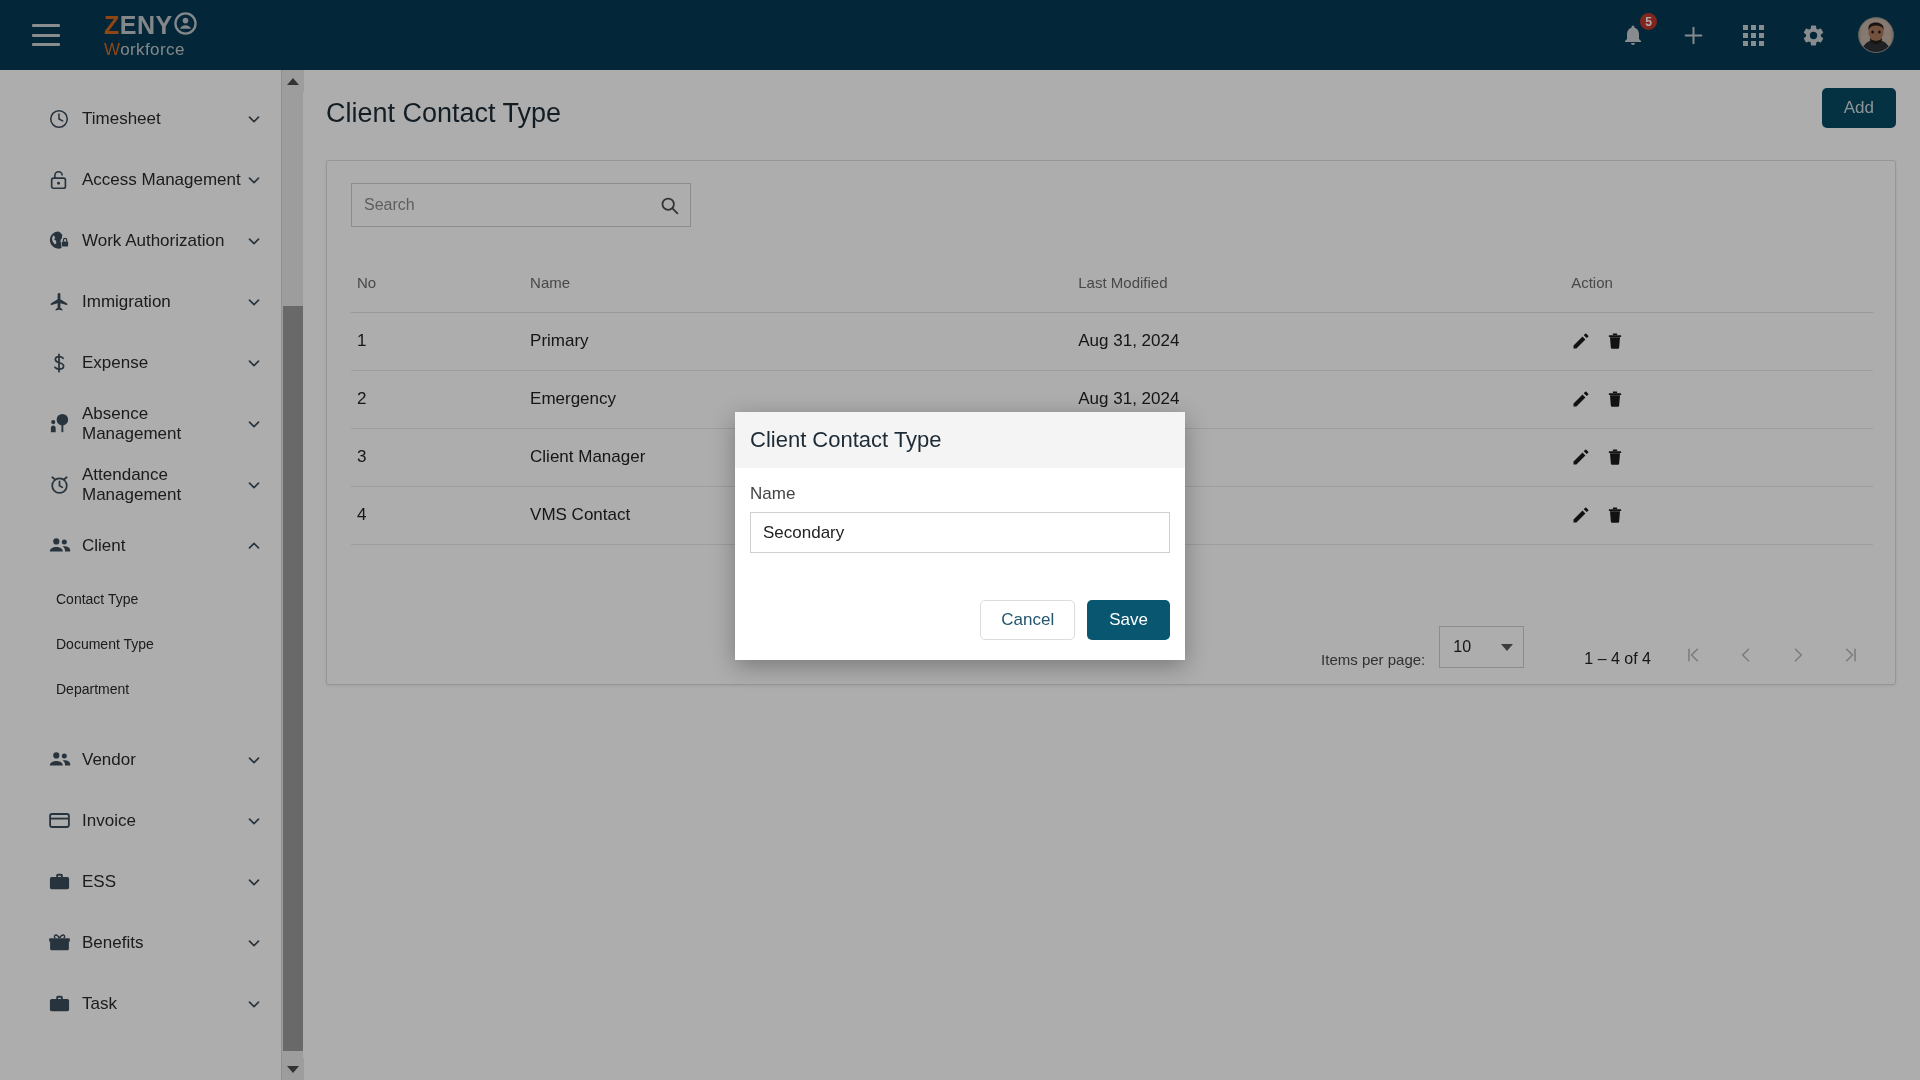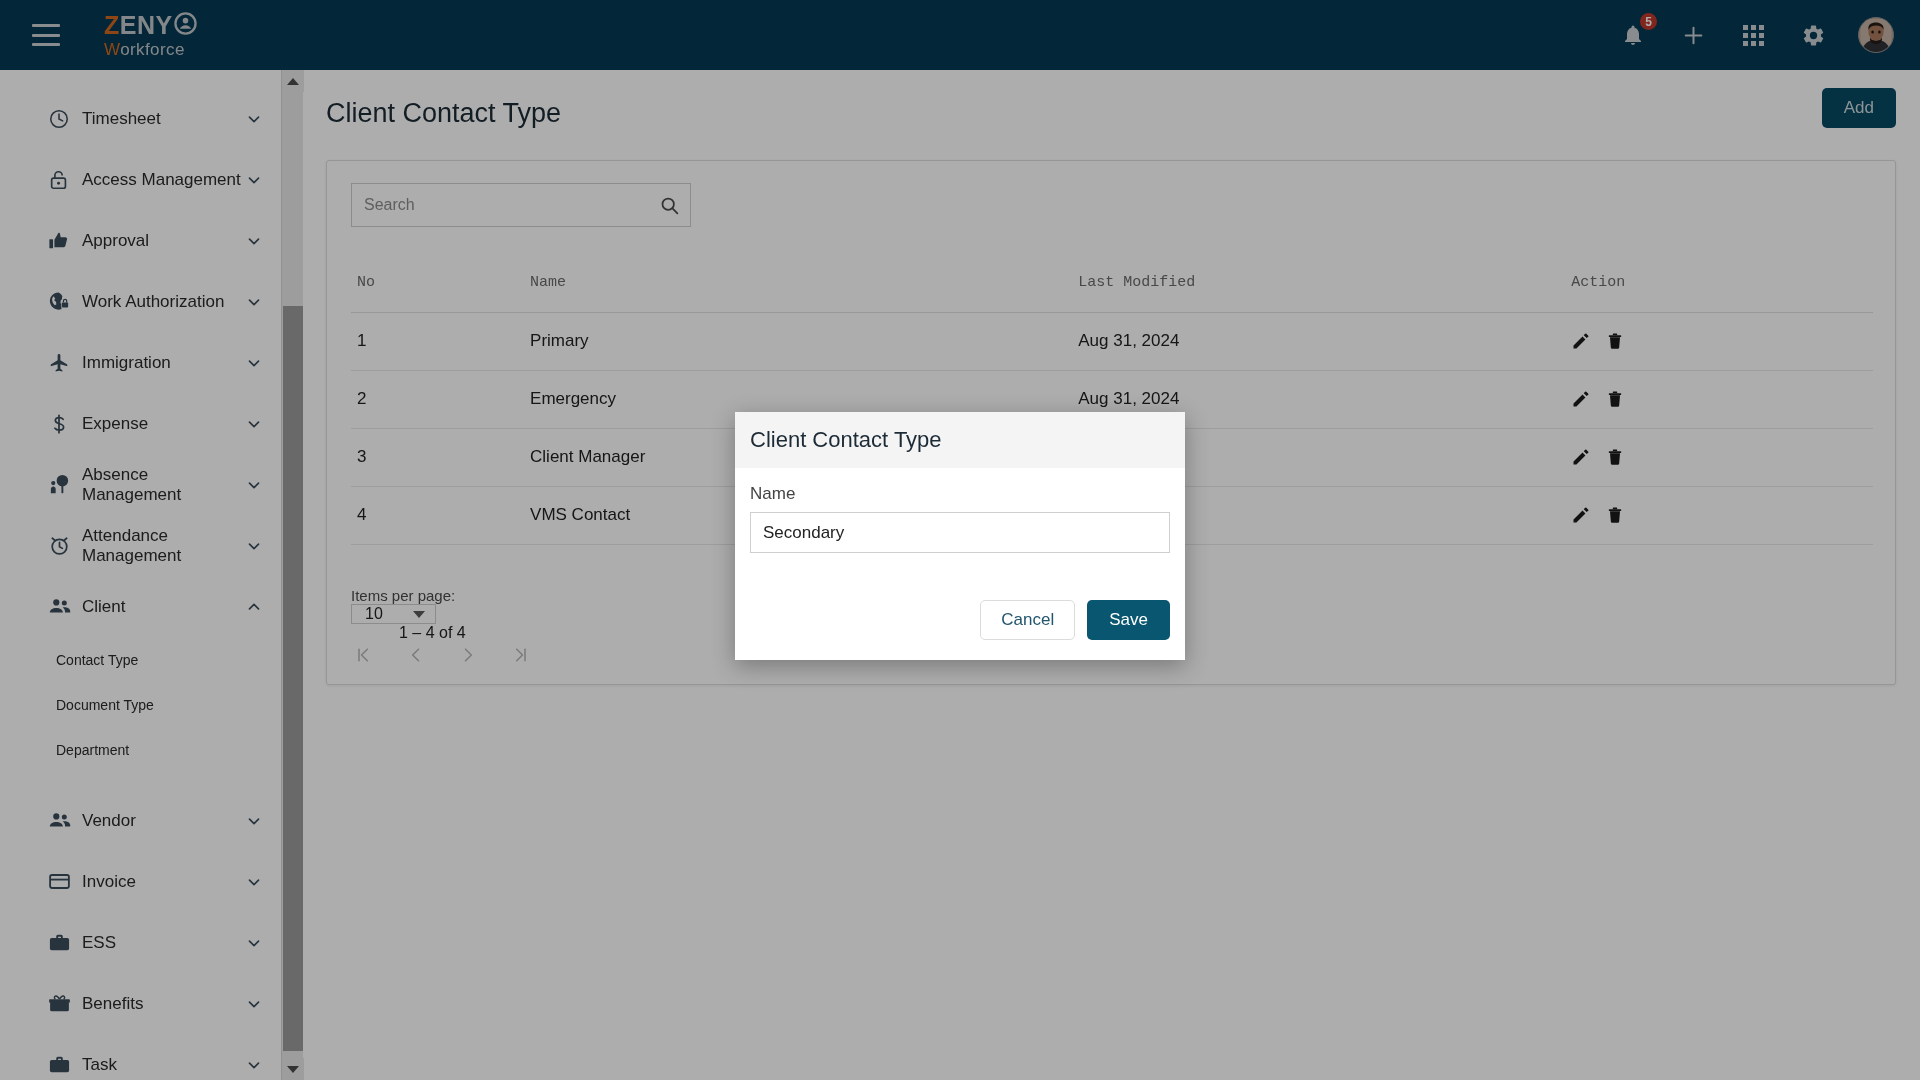--- a/index.html
+++ b/index.html
@@ -96,45 +96,45 @@
     box-shadow:0 1px 3px rgba(0,0,0,0.08);
   }
   .search-wrap { position:absolute; left:24px; top:22px; width:340px; height:44px; border:1px solid #cfcfcf; display:flex; align-items:flex-start; }
   .search-input { border:none; outline:none; flex:1; height:42px; padding:0 12px; font-size:16px; color:#3b3b3b; background:transparent; font-family:"Liberation Sans", sans-serif; }
   .search-input::placeholder { color:#8c8c8c; }
   .search-ico { width:42px; height:42px; display:flex; align-items:center; justify-content:center; color:#4a4a4a; cursor:pointer; }
 
   table.grid { position:absolute; left:24px; top:93px; width:1522px; border-collapse:collapse; table-layout:fixed; }
   table.grid th {
     text-align:left; font-size:15px; font-weight:normal; color:#6b6b6b;
-    padding:18px 0 18px 0; border-bottom:1px solid #e2e2e2; height:58px;font-family:Liberation Mono, monospace;
+    padding:18px 0 18px 0; border-bottom:1px solid #e2e2e2; height:58px;
   }
   table.grid td {
     font-size:17px; color:#232323; padding:0; height:58px;
     border-bottom:1px solid #e8e8e8;
   }
   .col-no { width:178px; padding-left:6px !important; }
   .col-name { width:545px; }
   .col-mod { width:490px; }
   .col-act { width:300px; }
   .act-cell { display:flex; align-items:center; gap:14px; }
   .act-btn { cursor:pointer; color:#1b1b1b; display:flex; align-items:center; }
 
   .paginator {
     position:absolute; left:24px; right:24px; bottom:16px; height:56px;
-    display:flex; align-items:flex-start; justify-content:flex-end; gap:0;
-    font-size:15px; color:#4a4a4a;flex-direction:column;
+    display:flex; align-items:flex-end; justify-content:flex-end; gap:0;
+    font-size:15px; color:#4a4a4a;
   }
   .pg-label { margin-right:14px; }
   .pg-select {
     width:85px; height:42px; border:1px solid #cfcfcf; display:flex; align-items:center;
     justify-content:space-between; padding:0 10px 0 13px; font-size:16px; color:#232323; cursor:pointer;
   }
   .pg-caret { width:0;height:0;border-left:6px solid transparent;border-right:6px solid transparent;border-top:7px solid #5a5a5a; }
-  .pg-range { margin:0 30px 0 48px; font-size:16px; color:#232323; }
+  .pg-range { margin:0 30px 0 60px; font-size:16px; color:#232323; }
   .pg-nav { display:flex; align-items:center; gap:26px; margin-right:8px; }
   .pg-btn { width:26px;height:26px;display:flex;align-items:center;justify-content:center;color:#b6b6b6;cursor:pointer; }
 
   
   .overlay { position:absolute; inset:0; background:rgba(0,0,0,0.32); z-index:60; }
   .modal {
     position:absolute; left:735px; top:412px; width:450px; height:248px;
     background:#ffffff; z-index:61; box-shadow:0 6px 22px rgba(0,0,0,0.3);
   }
   .modal-head { height:56px; background:#f4f4f4; display:flex; align-items:center; padding-left:15px; }
@@ -253,32 +253,20 @@
         </div>
         <div class="side-item">
           <span class="side-ico">
             <svg width="22" height="22" viewBox="0 0 24 24" fill="currentColor">
               <path d="M6 10h11a2 2 0 0 1 2 2v7a2 2 0 0 1-2 2H6a2 2 0 0 1-2-2v-7a2 2 0 0 1 2-2z" fill="none" stroke="currentColor" stroke-width="1.8"></path>
               <path d="M7.5 10V7a4 4 0 0 1 8 0" fill="none" stroke="currentColor" stroke-width="1.8"></path>
               <circle cx="11.5" cy="15.5" r="1.6"></circle>
             </svg>
           </span>
           <span class="side-label">Access Management</span>
-          <span class="chev"><svg width="18" height="18" viewBox="0 0 24 24" fill="none" stroke="currentColor" stroke-width="2.2" stroke-linecap="round" stroke-linejoin="round">
-              <polyline points="6,9.5 12,15.5 18,9.5"></polyline>
-            </svg></span>
-        </div>
-        <div class="side-item">
-          <span class="side-ico">
-            <svg width="22" height="22" viewBox="0 0 24 24" fill="currentColor">
-              <rect x="1.5" y="10" width="4" height="10" rx="0.7"></rect>
-              <path d="M7 10.5l4.3-7.2c.4-.7 1.5-.5 1.7.3l.8 4.4H19c1.2 0 2.1 1.1 1.8 2.2l-1.9 7.2c-.2.8-1 1.3-1.8 1.3H7z"></path>
-            </svg>
-          </span>
-          <span class="side-label">Approval</span>
           <span class="chev"><svg width="18" height="18" viewBox="0 0 24 24" fill="none" stroke="currentColor" stroke-width="2.2" stroke-linecap="round" stroke-linejoin="round">
               <polyline points="6,9.5 12,15.5 18,9.5"></polyline>
             </svg></span>
         </div>
         <div class="side-item">
           <span class="side-ico">
             <svg width="23" height="23" viewBox="0 0 24 24" fill="currentColor">
               <path d="M11 2.5a9 9 0 1 0 3.2 17.4 9.3 9.3 0 0 1-.3-2.3V14h-.8v-1.8c0-1.1.6-2 1.5-2.5V8.2c0-.6.2-1.2.5-1.7A9 9 0 0 0 11 2.5zm-5.5 4 2 2-1 2.5 1.9 1.2.3 3-1.7.6A7 7 0 0 1 5.5 6.5z"></path>
               <rect x="14.6" y="13.1" width="6.4" height="5.2" rx="0.8"></rect>
               <path d="M16.1 13.1v-1.6a1.7 1.7 0 0 1 3.4 0v1.6" fill="none" stroke="currentColor" stroke-width="1.3"></path>

